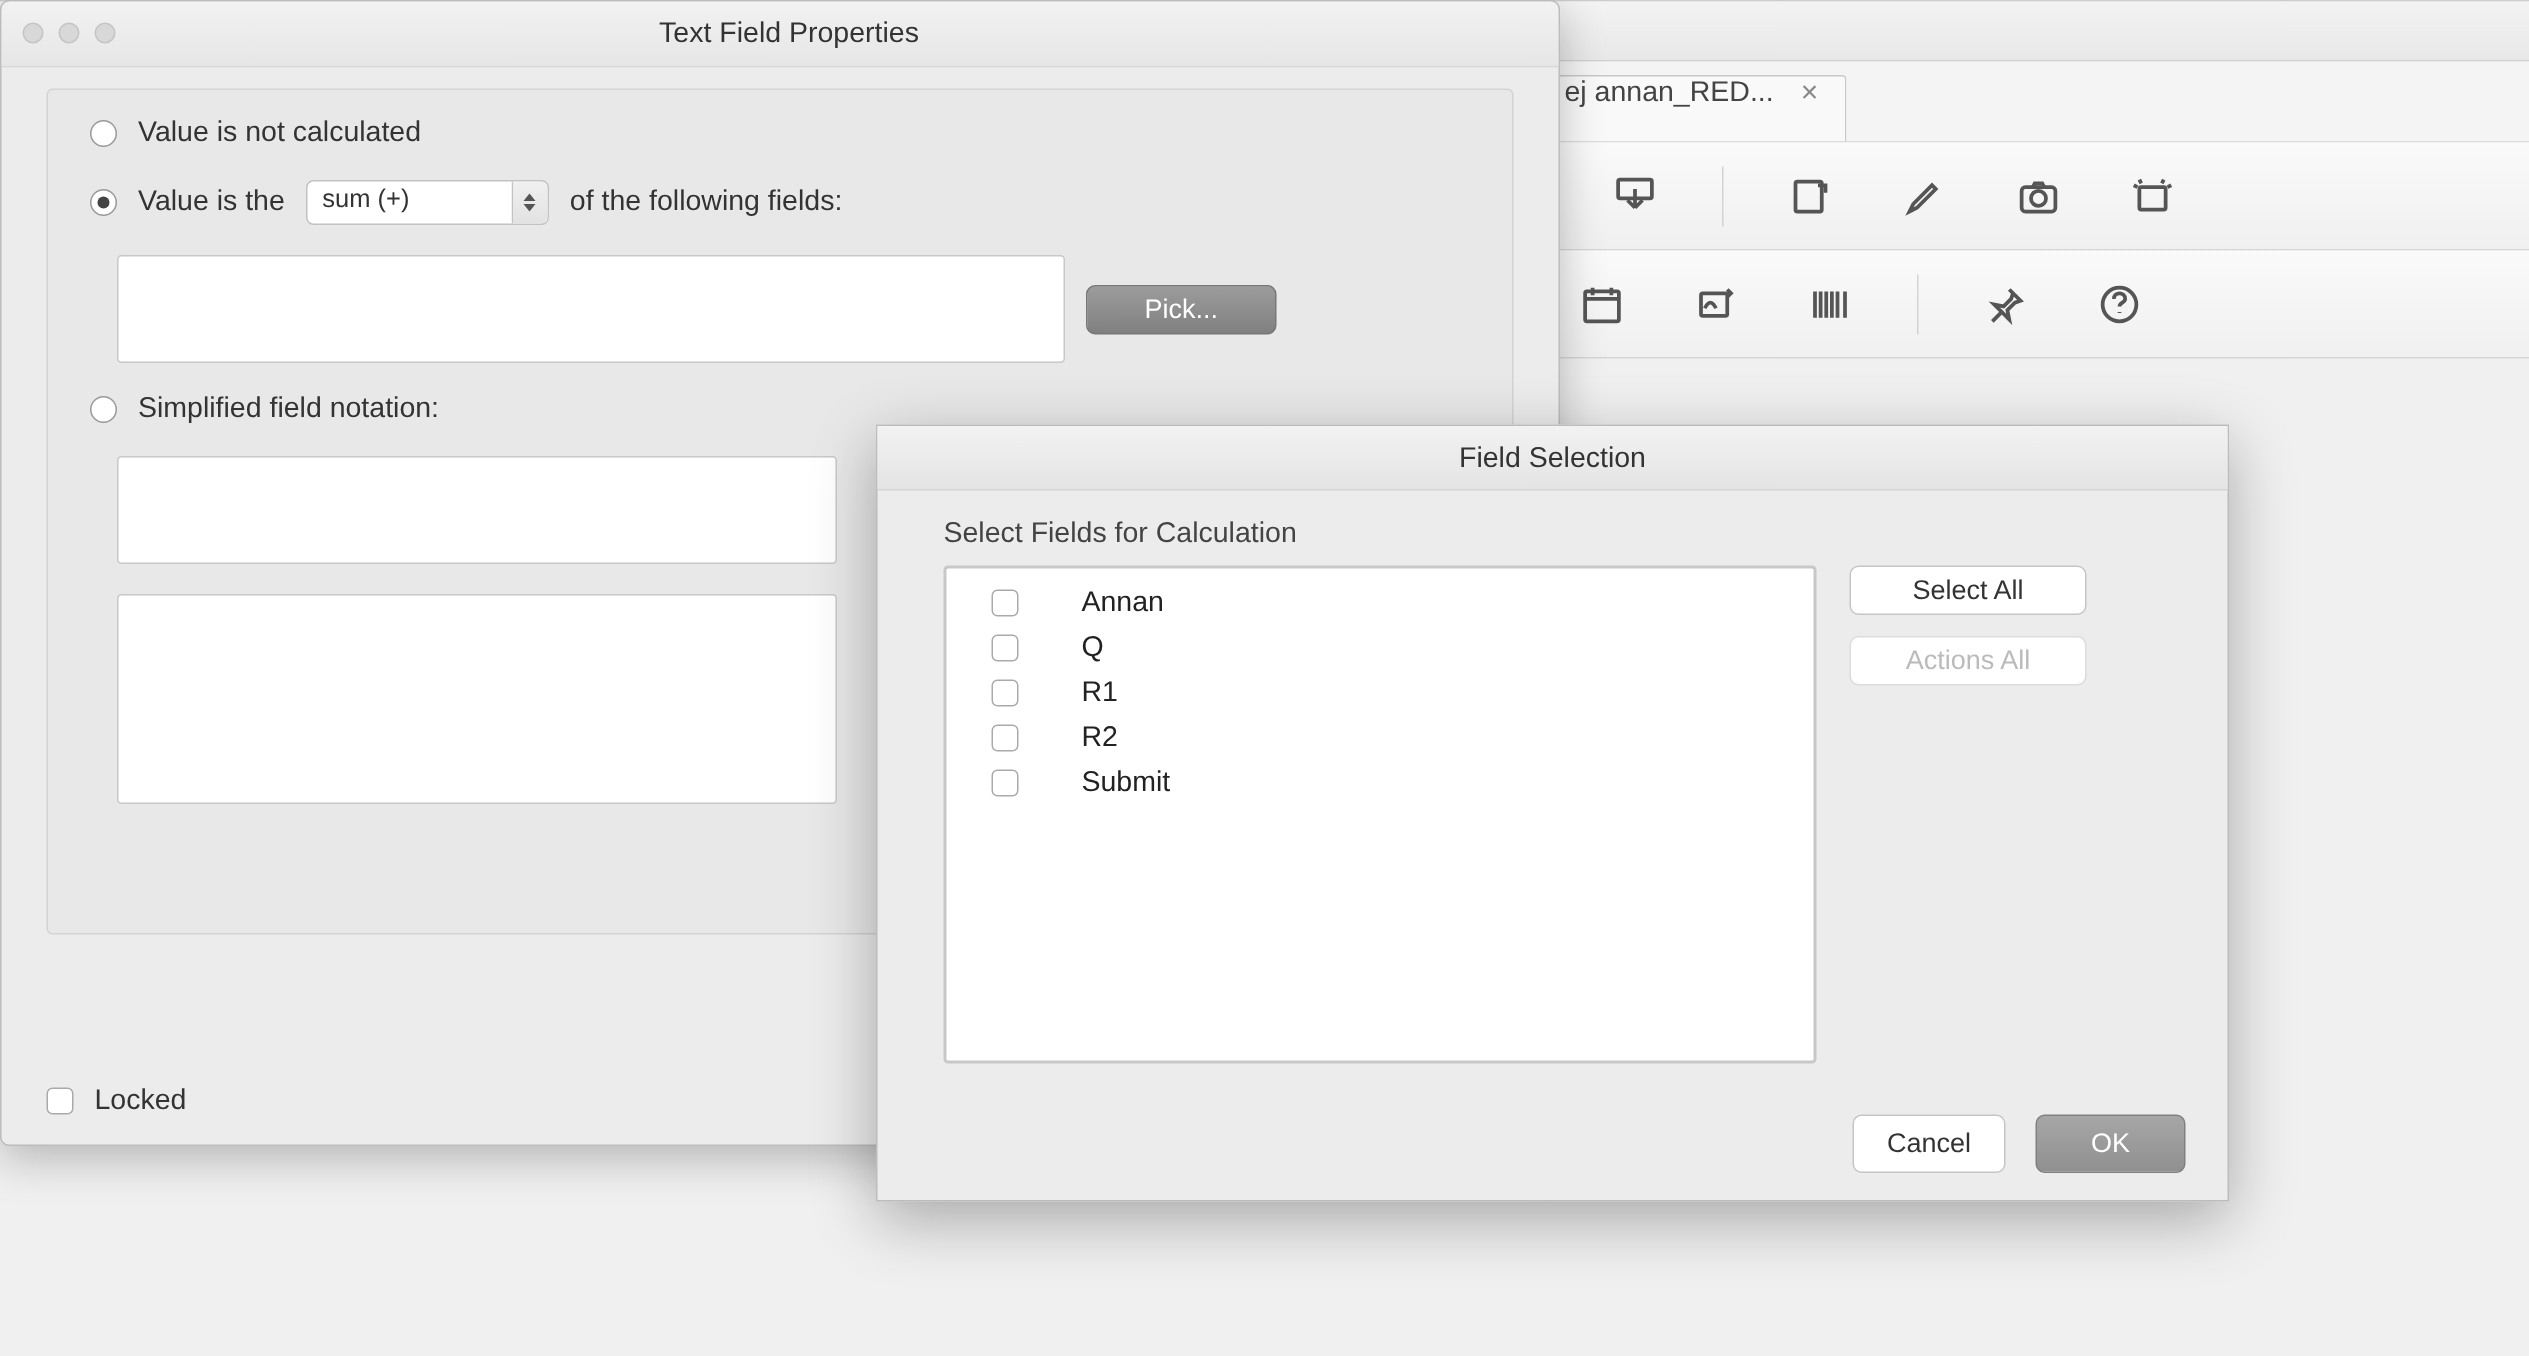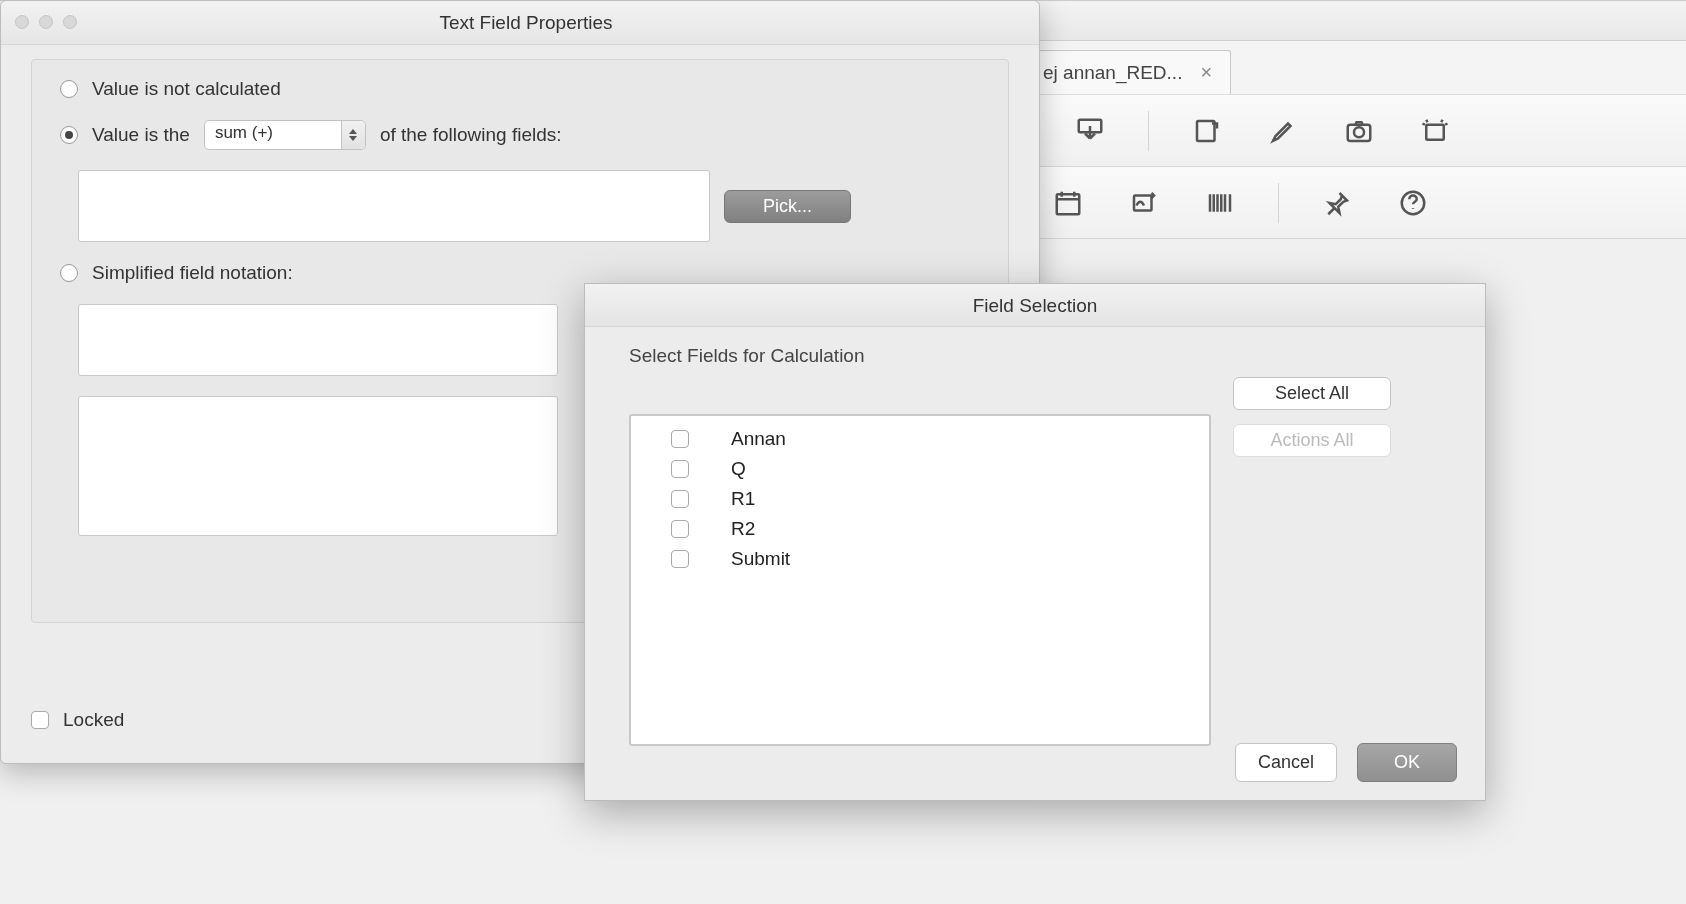--- a/index.html
+++ b/index.html
@@ -17,21 +17,21 @@
     border-bottom:1px solid #d0d0d0;
     text-align:center; line-height:40px; font-size:20px; color:#444;
   }
   .main-window .tab-strip {
     position:absolute; top:40px; left:0; width:100%; height:54px;
     background:#f4f4f4; border-bottom:1px solid #ddd;
     display:flex; align-items:flex-end;
   }
   .doc-tab {
     height:44px; background:#f9f9f9; border:1px solid #c8c8c8; border-bottom:none;
-    padding:0 18px; display:flex; align-items:center; gap:18px; font-size:19px;
+    padding:0 18px; display:flex; align-items:flex-start; gap:18px; font-size:19px;
     color:#444; margin-left:1024px; border-radius:3px 3px 0 0;margin-top:32px;
   }
   .doc-tab .close-x { color:#888; font-size:20px; cursor:default;}
   .main-window .ribbon1, .main-window .ribbon2 {
     position:absolute; left:0; width:100%; height:72px;
     background:linear-gradient(#fafafa,#f0f0f0); border-bottom:1px solid #d6d6d6;
     display:flex; align-items:center;
   }
   .main-window .ribbon1 { top:94px; }
   .main-window .ribbon2 { top:166px; padding-left:1050px; gap:40px;}
@@ -91,36 +91,36 @@
   .btn-light {
     background:#fff; color:#333; border:1px solid #c5c5c5; border-radius:6px;
     padding:5px 22px; font-size:18px;
   }
   .btn-light.disabled { color:#bbb; border-color:#dcdcdc;}
   .btn-primary {
     background:linear-gradient(#a6a6a6,#909090); color:#fff; border:1px solid #808080;
     border-radius:6px; padding:8px 36px; font-size:18px;
   }
 
-  .locked-row { position:absolute; left:30px; bottom:32px; display:flex; align-items:center; gap:14px; font-size:19px; color:#333;}
+  .locked-row { position:absolute; left:30px; bottom:18px; display:flex; align-items:center; gap:14px; font-size:19px; color:#333;}
   .chk { width:18px;height:18px;border-radius:4px;border:1px solid #aaa;background:#fff; flex:none;}
 
   
   .fs-dialog {
     position:absolute; left:584px; top:283px; width:902px; height:518px;
     background:#ececec; border:1px solid #bcbcbc;
     box-shadow:0 12px 40px rgba(0,0,0,.3);
   }
   .fs-title { height:43px; text-align:center; line-height:44px; font-size:19px; color:#333;
     background:linear-gradient(#f2f2f2,#e4e4e4); border-bottom:1px solid #d4d4d4;}
   .fs-body { padding:18px 34px 0 44px; }
   .fs-label { font-size:19px; color:#444; margin-bottom:10px;}
   .fs-flex { display:flex; gap:22px; align-items:flex-start;}
   .fs-list { width:582px; height:332px; background:#fff; border:2px solid #c8c8c8; border-radius:3px;
-    padding:8px 36px; overflow:auto;margin-top:37px;}
+    padding:8px 26px; overflow:auto;}
   .fs-item { display:flex; align-items:center; gap:42px; font-size:19px; color:#222; padding:4px 0;}
   .fs-item .chk { margin-left:4px;}
   .fs-ctrls { display:flex; flex-direction:column; gap:14px; width:158px;}
   .fs-ctrls .btn-light { text-align:center; }
   .fs-foot { position:absolute; right:28px; bottom:18px; display:flex; gap:20px;}
 </style>
 </head>
 <body>
 
 <div class="main-window">

